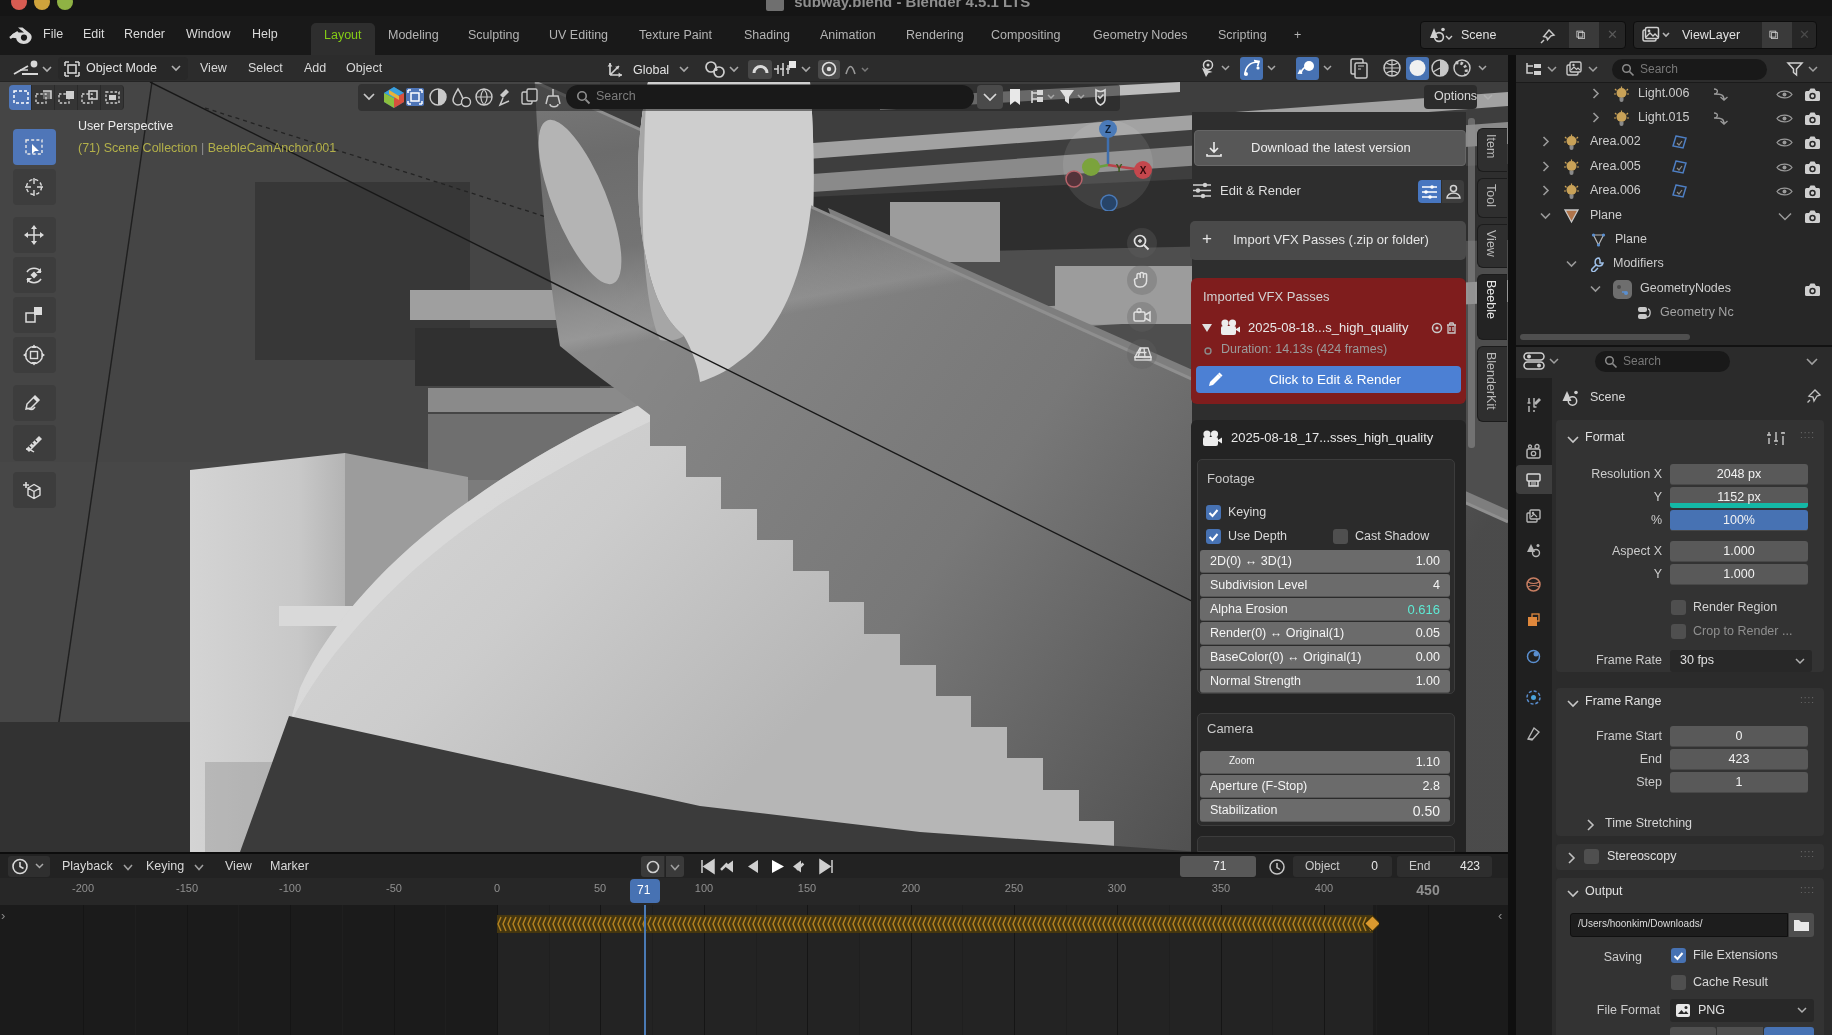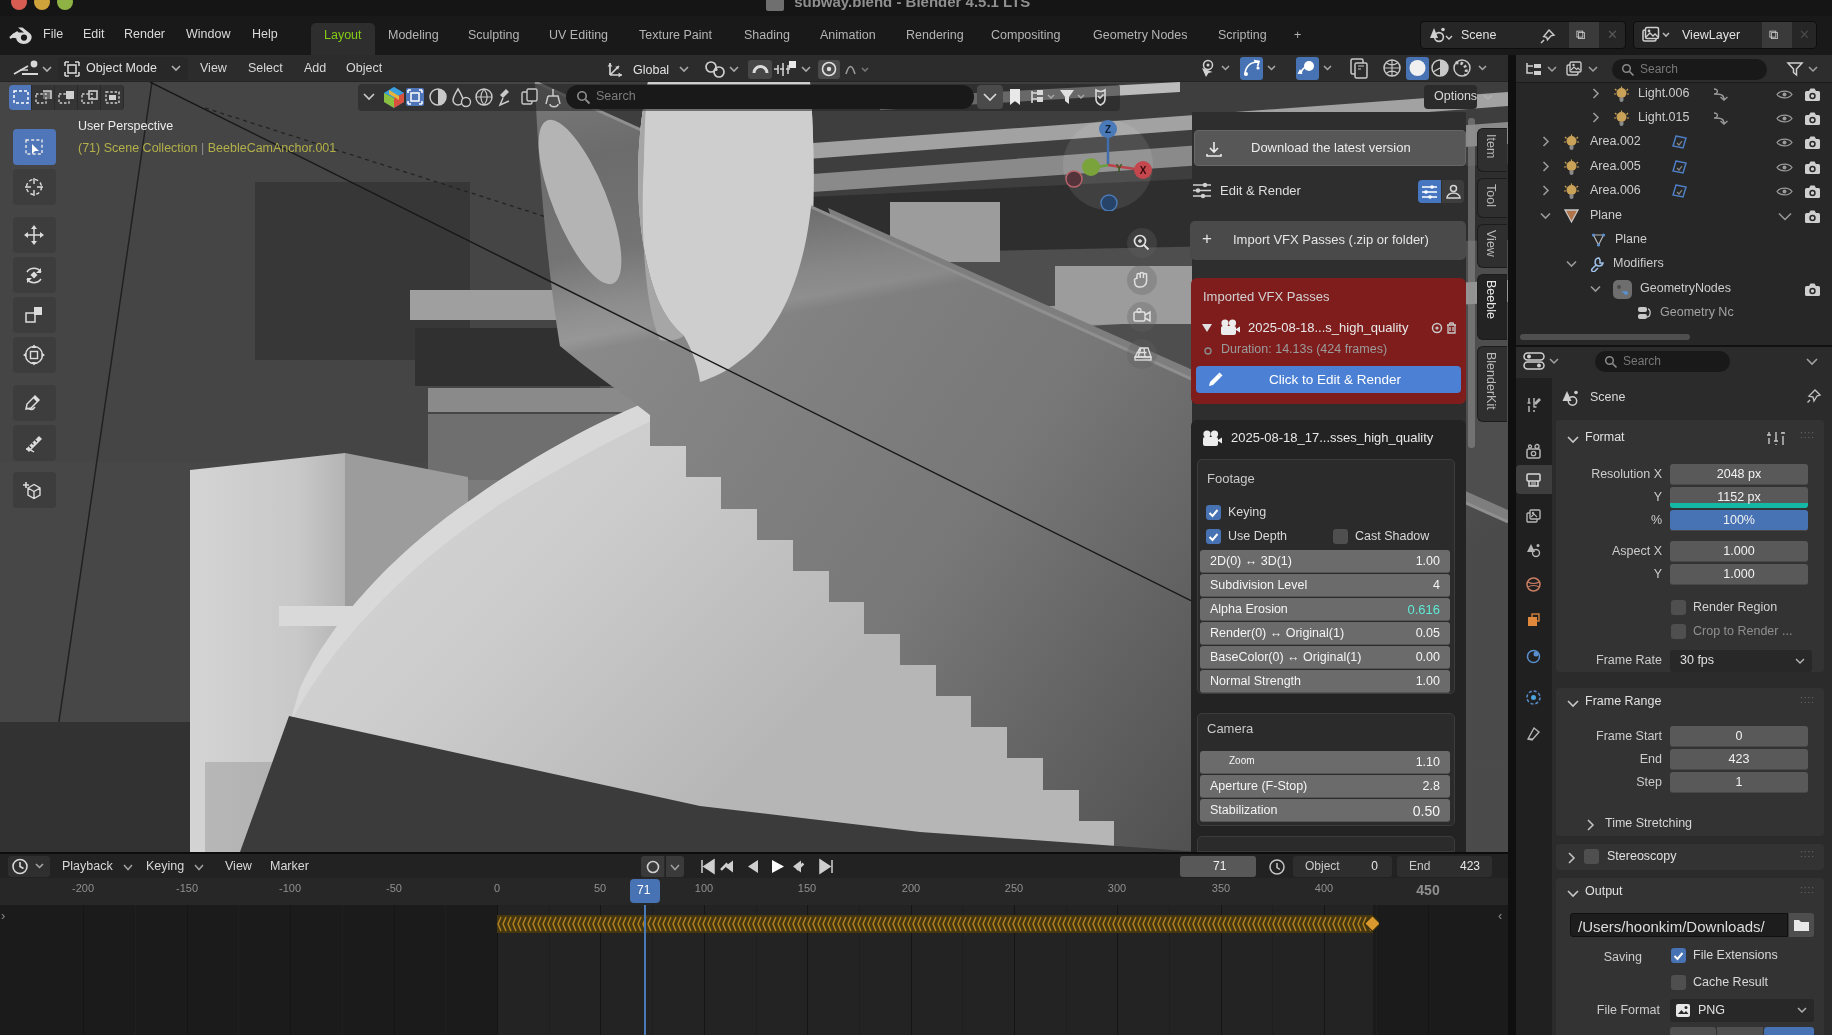--- a/index.html
+++ b/index.html
@@ -963,21 +963,21 @@
 <div class="abs" style="left:1584px;top:849px;width:15px;height:15px;background:#4f4f4f;border-radius:3px;"></div>
 <span class="txt" style="left:1607px;top:849px;font-size:12.5px;color:#e0e0e0;">Stereoscopy</span>
 <span class="txt" style="left:1800px;top:848px;font-size:10px;color:#6a6a6a;letter-spacing:1px;">::::</span>
 <div class="abs" style="left:1556px;top:878px;width:268px;height:157px;background:#333333;border-radius:4px 4px 0 0;"></div>
 <svg class="abs" style="left:1566px;top:887px;" width="14" height="14" viewBox="0 0 14 14">
       <path d="M2 4 l5 5 l5 -5" stroke="#c8c8c8" stroke-width="1.6" fill="none"></path>
     </svg>
     <span class="txt" style="left:1585px;top:884px;font-size:12.5px;color:#e0e0e0;">Output</span>
 <span class="txt" style="left:1800px;top:884px;font-size:10px;color:#6a6a6a;letter-spacing:1px;">::::</span>
 <div class="abs" style="left:1570px;top:913px;width:218px;height:24px;background:#1d1d1d;border-radius:3px 0 0 3px;border:1px solid #101010;">
-<span class="txt" style="left:7px;top:4px;font-size:15px;color:#dcdcdc;">/Users/hoonkim/Downloads/</span>
+<span class="txt" style="left:7px;top:4px;font-size:10px;color:#dcdcdc;">/Users/hoonkim/Downloads/</span>
     </div>
 <div class="abs" style="left:1789px;top:913px;width:25px;height:24px;background:#4e4e4e;border-radius:0 3px 3px 0;"></div>
 <svg class="abs" style="left:1793px;top:918px;" width="17" height="14" viewBox="0 0 17 14">
       <path d="M1 2 h5 l2 2 h8 v9 H1 Z" fill="#e8e8e8"></path>
     </svg>
 <span class="txt" style="right:190px;top:950px;font-size:12.5px;color:#cccccc;">Saving</span>
 <div class="abs" style="left:1671px;top:948px;width:15px;height:15px;background:#4772b3;border-radius:3px;"></div>
     <svg class="abs" style="left:1673px;top:951px;" width="11" height="10" viewBox="0 0 11 10">
       <path d="M1.5 5 l3 3 l5 -6" stroke="#fff" stroke-width="2" fill="none"></path>
     </svg>

